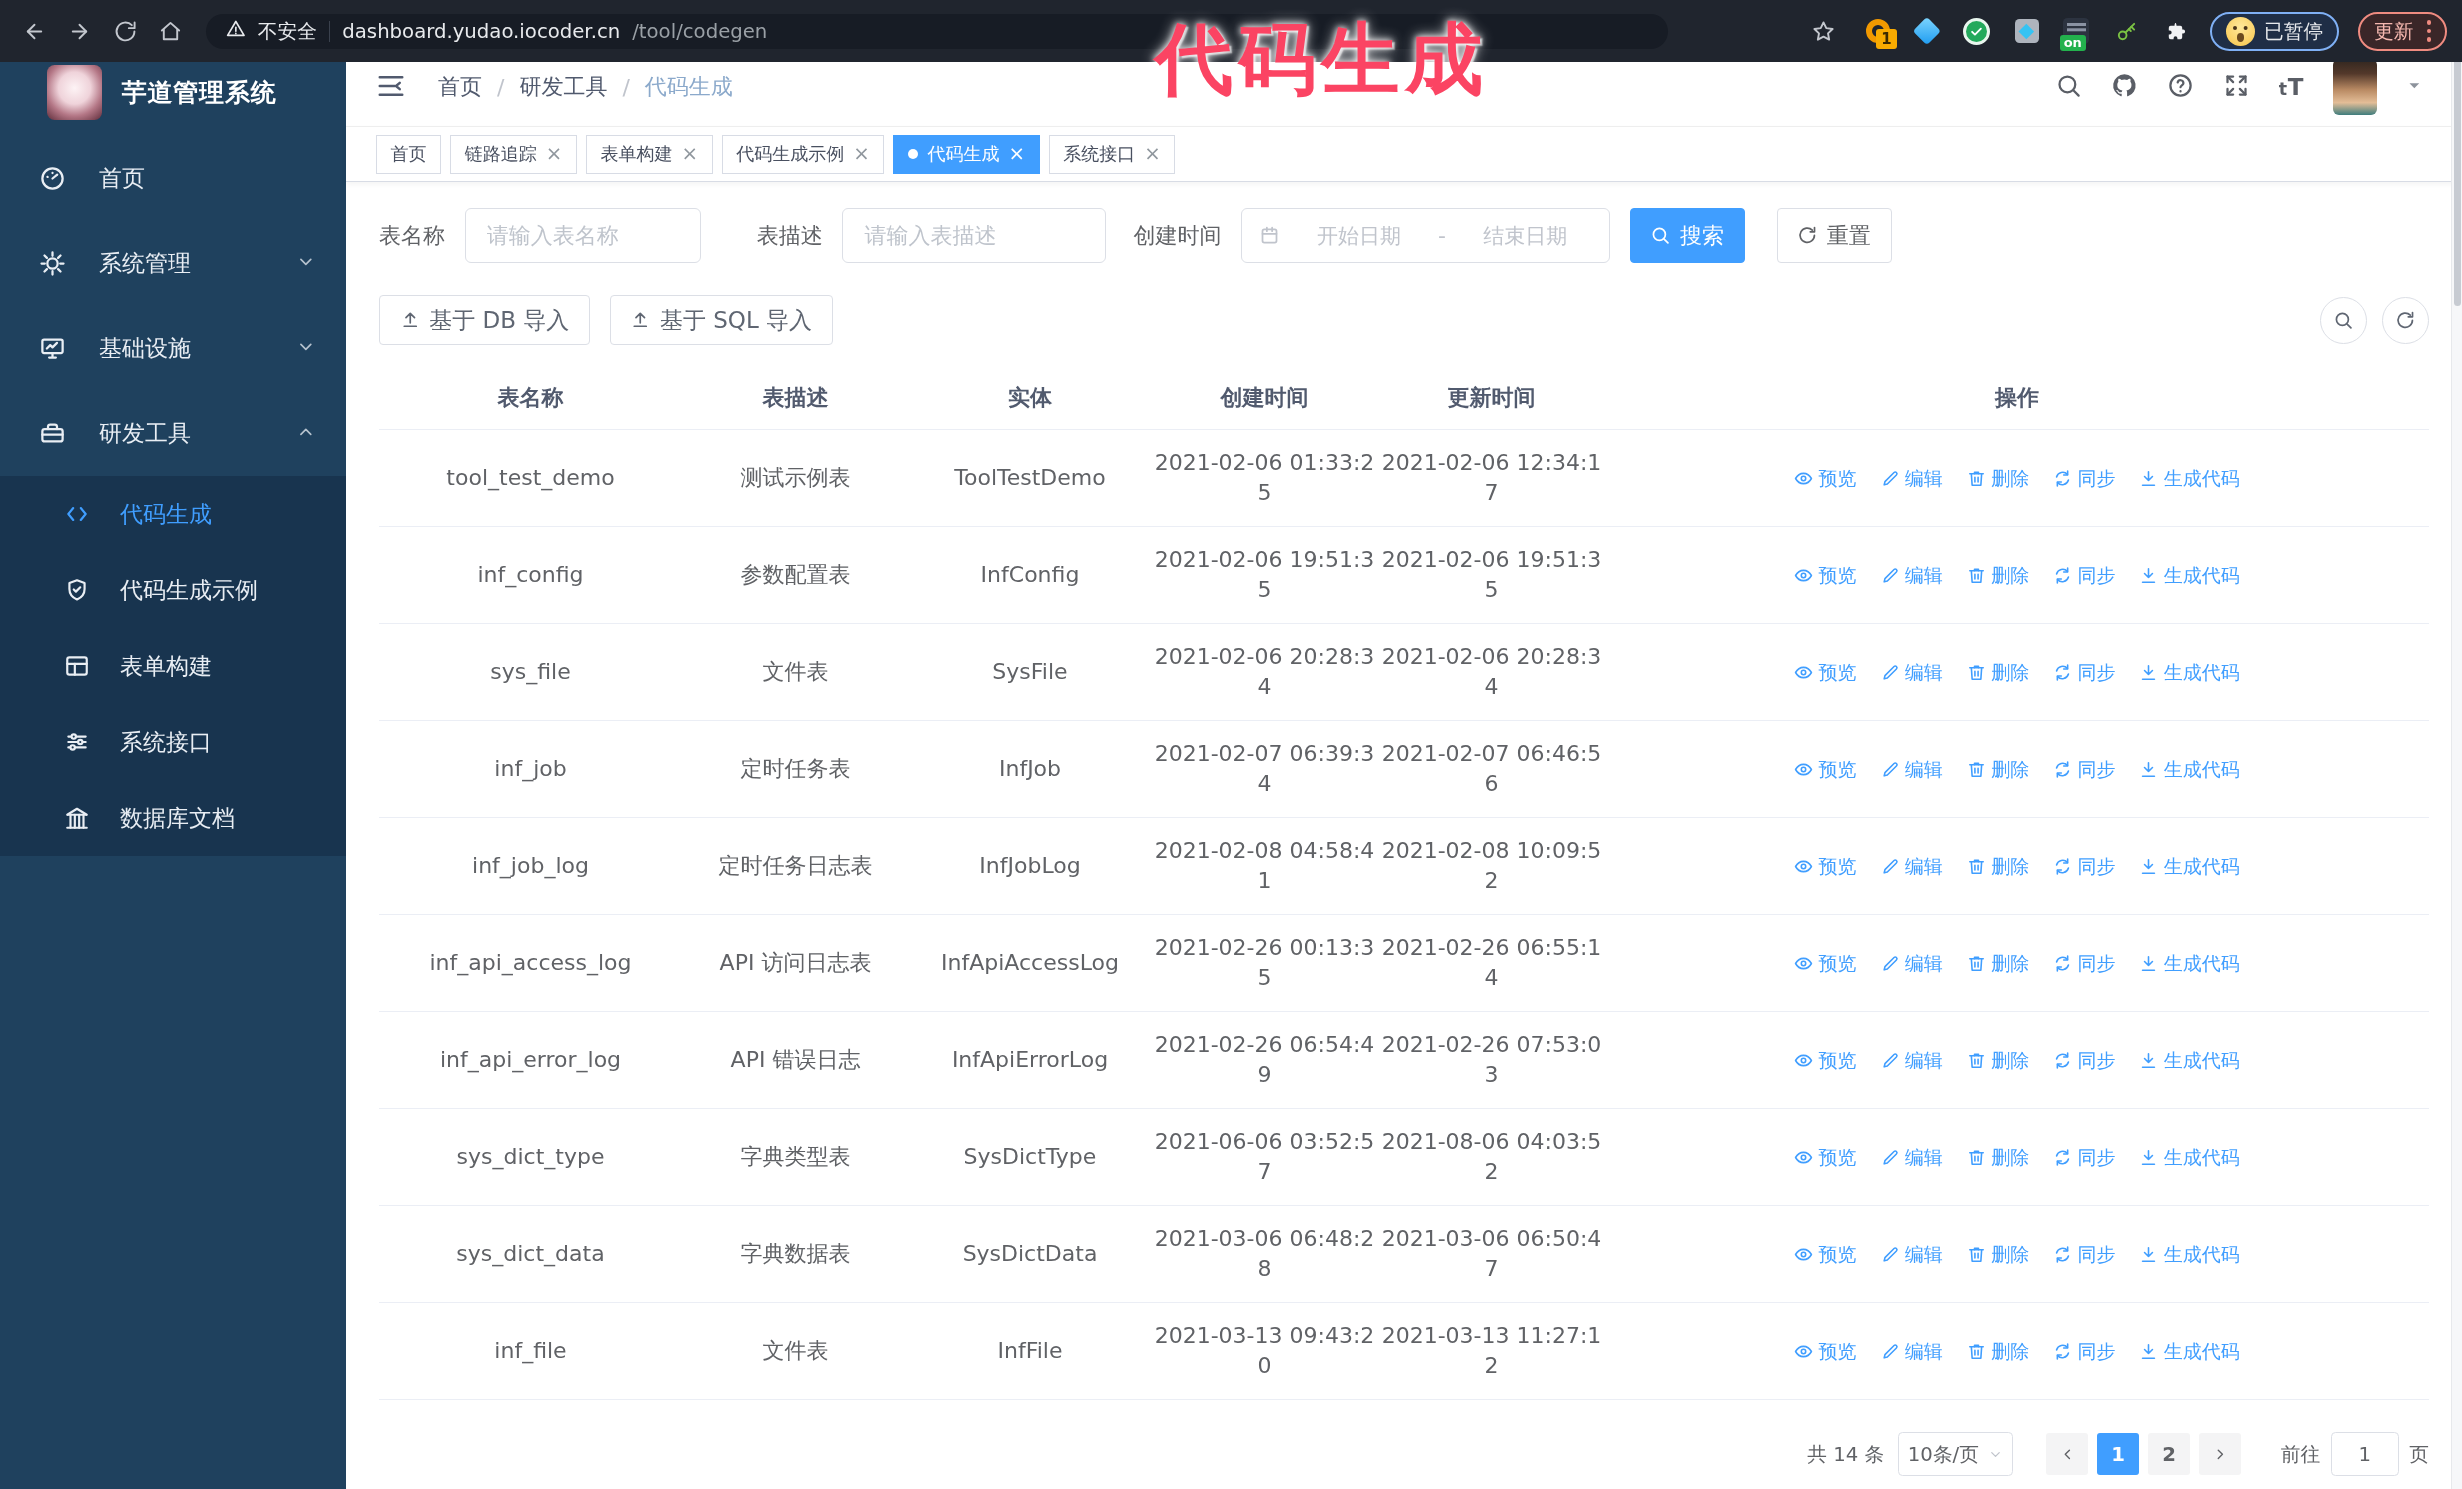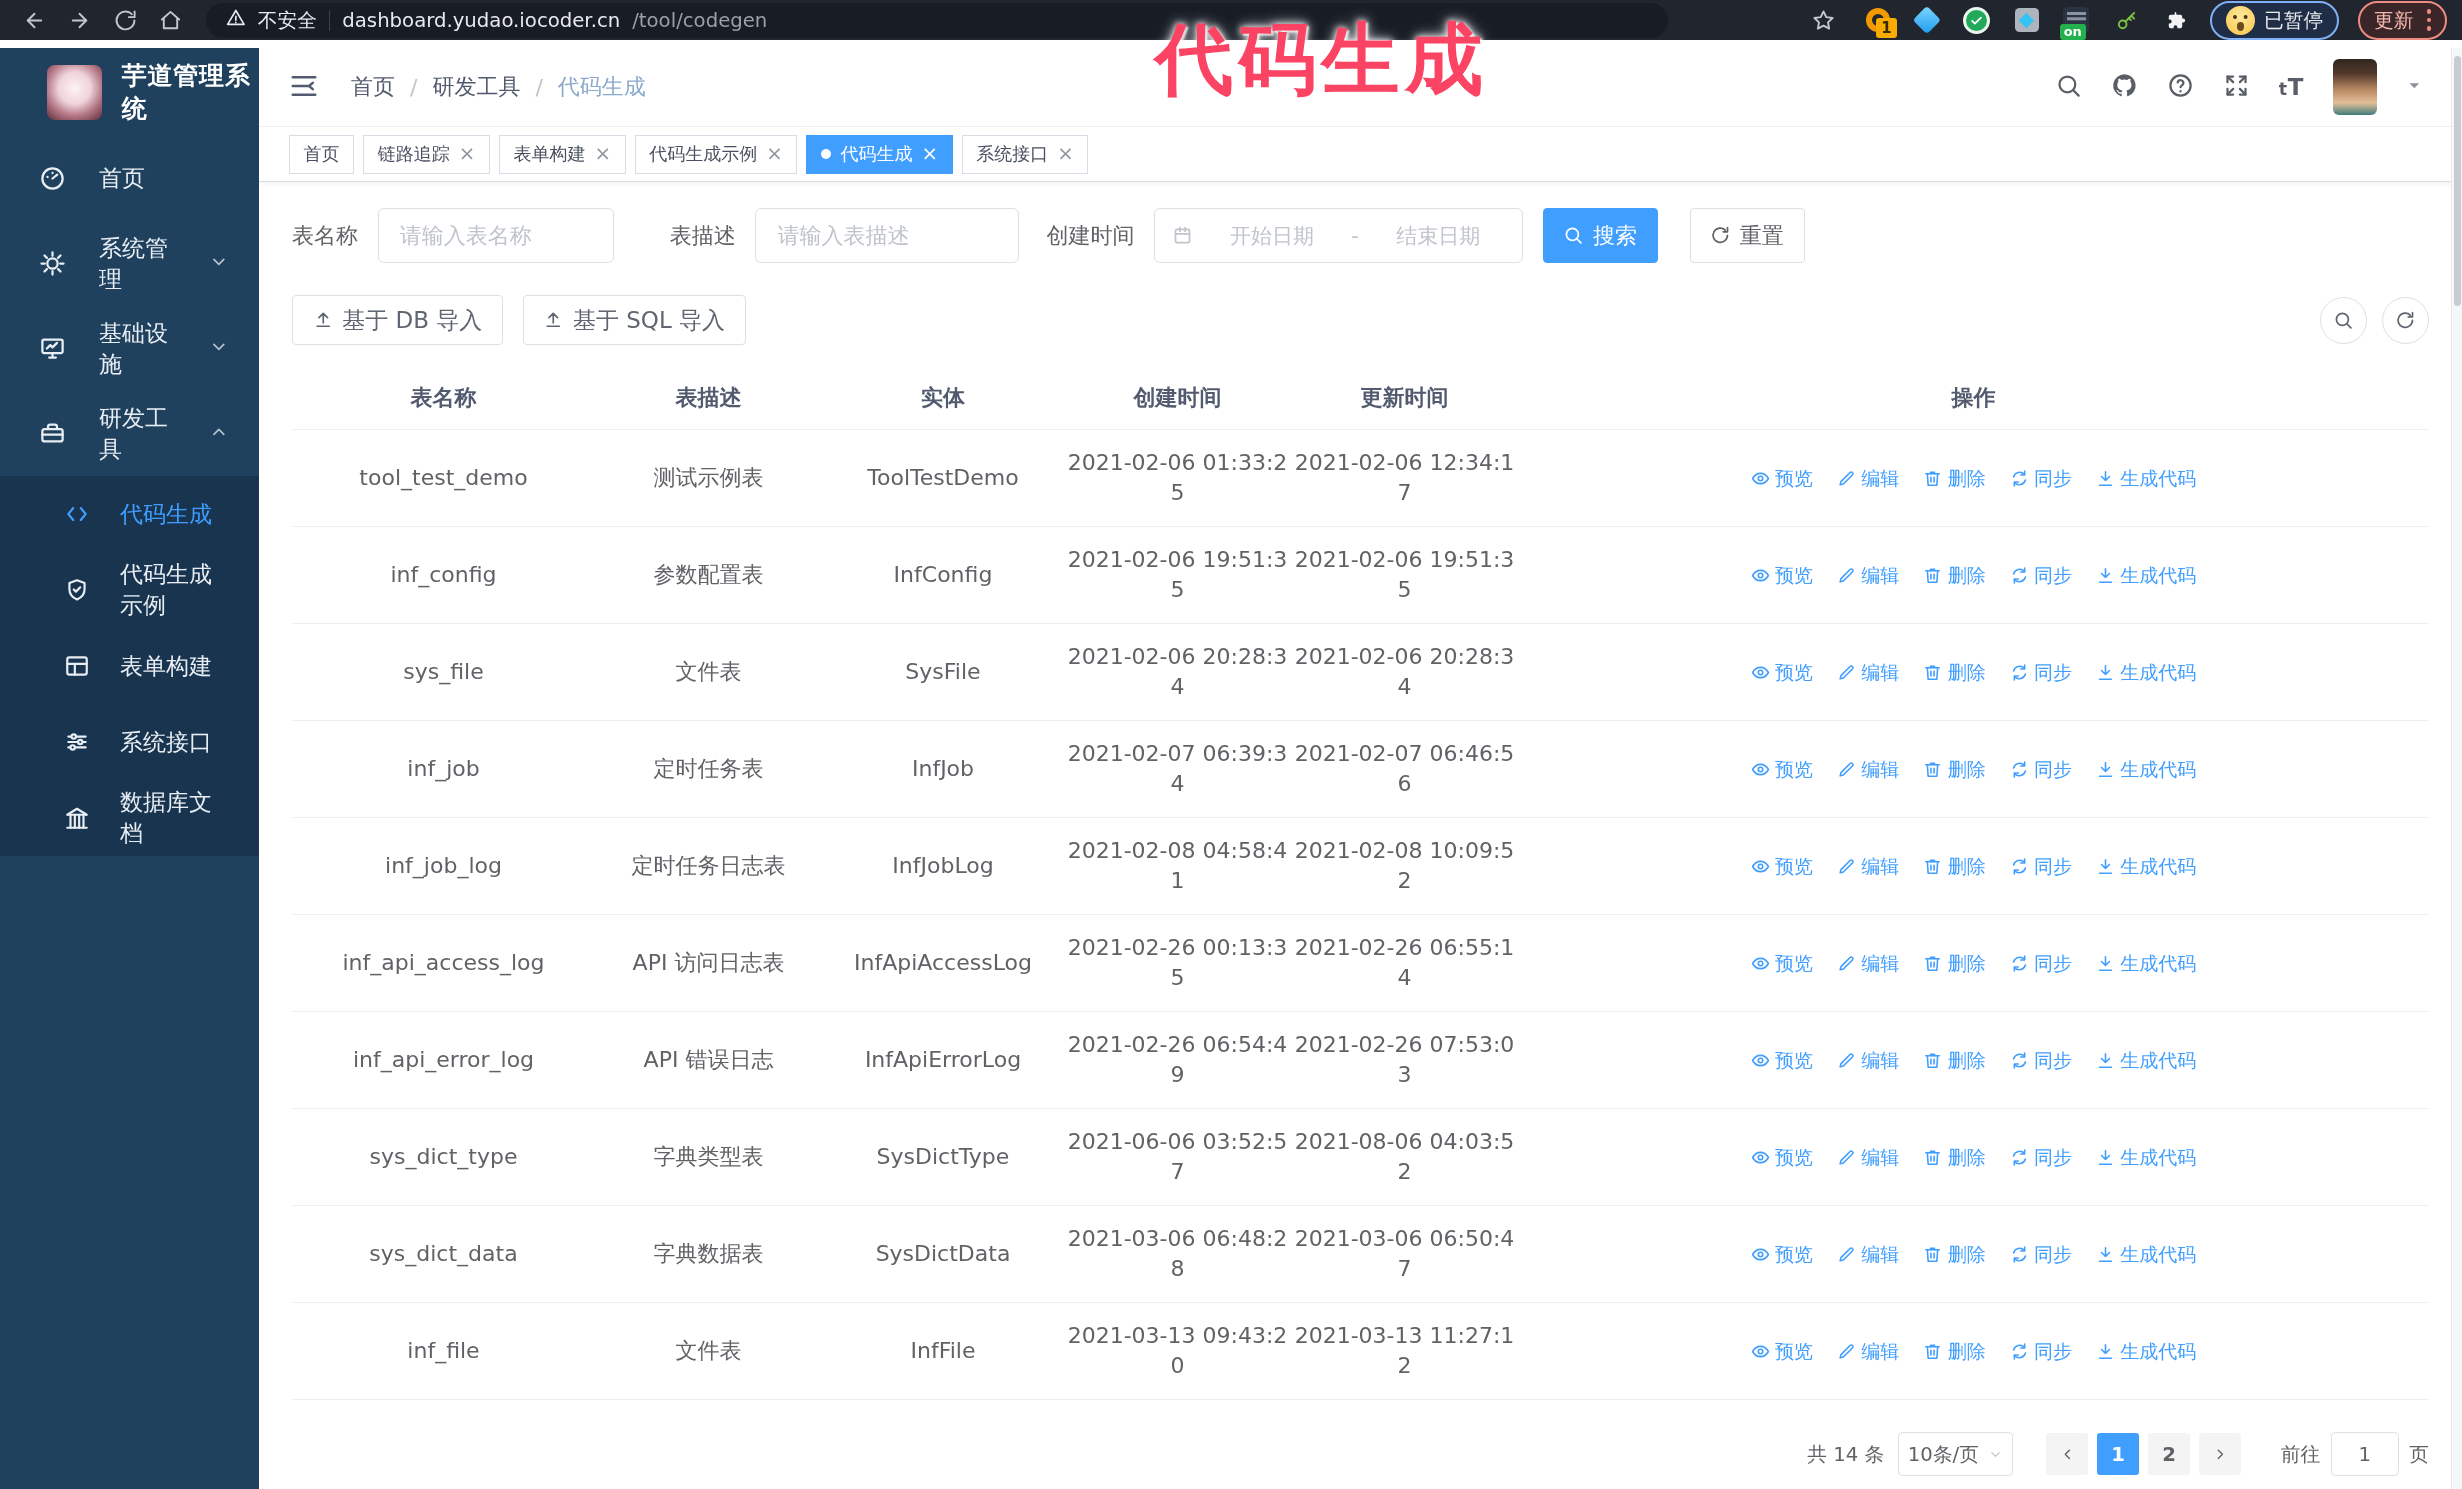--- a/index.html
+++ b/index.html
@@ -2,21 +2,21 @@
 <html style="font-size:12px"><head>
 <meta charset="utf-8">
 <style>
   * { margin:0; padding:0; box-sizing:border-box; }
   html,body { width:2462px; height:1490px; overflow:hidden;
     font-family:"DejaVu Sans","Liberation Sans",sans-serif; background:#fff; }
   body { position:relative; }
   .ic { fill:none; stroke:currentColor; stroke-width:2; stroke-linecap:round; stroke-linejoin:round; }
 
   
-  .chrome { position:absolute; top:0; left:0; right:0; height:40px; background:#20252e;
+  .chrome { position:absolute; top:0; left:0; right:0; height:62px; background:#20252e;
     display:flex; align-items:center; padding:12px 15px; gap:7.6px; z-index:5; }
   .nav-btn { width:38px; height:38px; border-radius:50%; display:flex; align-items:center;
     justify-content:center; color:#c3c7ce; flex:0 0 auto; }
   .nav-btn svg { width:23px; height:23px; }
   .addr { height:35px; width:1462px; background:#171c25; border-radius:17.4px; display:flex;
     align-items:center; padding:0 19.7px; gap:12px; color:#e8eaed; font-size:19.7px; margin-left:9px; }
   .addr svg { width:19.7px; height:19.7px; }
   .addr .vsep { width:1.5px; height:21px; background:#3a414d; }
   .addr .path { color:#9aa0a6; }
   .chrome-right { margin-left:auto; display:flex; align-items:center; gap:19.7px; }
@@ -44,21 +44,21 @@
     background:#4a341a; box-shadow:10.6px 0 0 #4a341a; }
   .face::after { content:""; position:absolute; left:10.6px; top:16.7px; width:7.6px; height:9px; border-radius:50%; background:#6b4a1f; }
   .pill-update { background:#3a2628; border:2.3px solid #ef8b80; color:#f4b7af; gap:13.6px; }
   .vdots { display:flex; flex-direction:column; gap:3.8px; }
   .vdots i { width:4.5px; height:4.5px; border-radius:50%; background:#ef8b80; }
 
   
   .app { position:absolute; top:48px; left:0; right:0; bottom:0; display:flex; }
 
   
-  .sidebar { width:259px; flex:0 0 auto; background:#1f415e; color:#e9eef4; display:flex; flex-direction:column; }
+  .sidebar { width:346px; flex:0 0 auto; background:#1f415e; color:#e9eef4; display:flex; flex-direction:column; }
   .logo-row { height:88px; display:flex; align-items:center; padding-left:47px; gap:19.7px; }
   .logo-img { width:55px; height:55px; border-radius:7.6px; flex:0 0 auto;
     background:radial-gradient(circle at 50% 42%,#fdf3f5 0%,#efd3da 38%,#b47786 66%,#5f2c3a 100%); }
   .logo-title { font-size:25px; font-weight:bold; color:#fff; letter-spacing:0.8px; }
   .menu { display:flex; flex-direction:column; }
   .menu-item { height:85px; display:flex; align-items:center; gap:33px; padding:0 30px 0 39px; font-size:23px; }
   .menu-item svg { width:27px; height:27px; flex:0 0 auto; }
   .menu-item .chev { margin-left:auto; opacity:.75; } .menu-item .chev svg { width:19.7px; height:19.7px; }
   .submenu { background:#18344f; }
   .submenu .menu-item { height:76px; padding-left:64px; gap:30px; }

